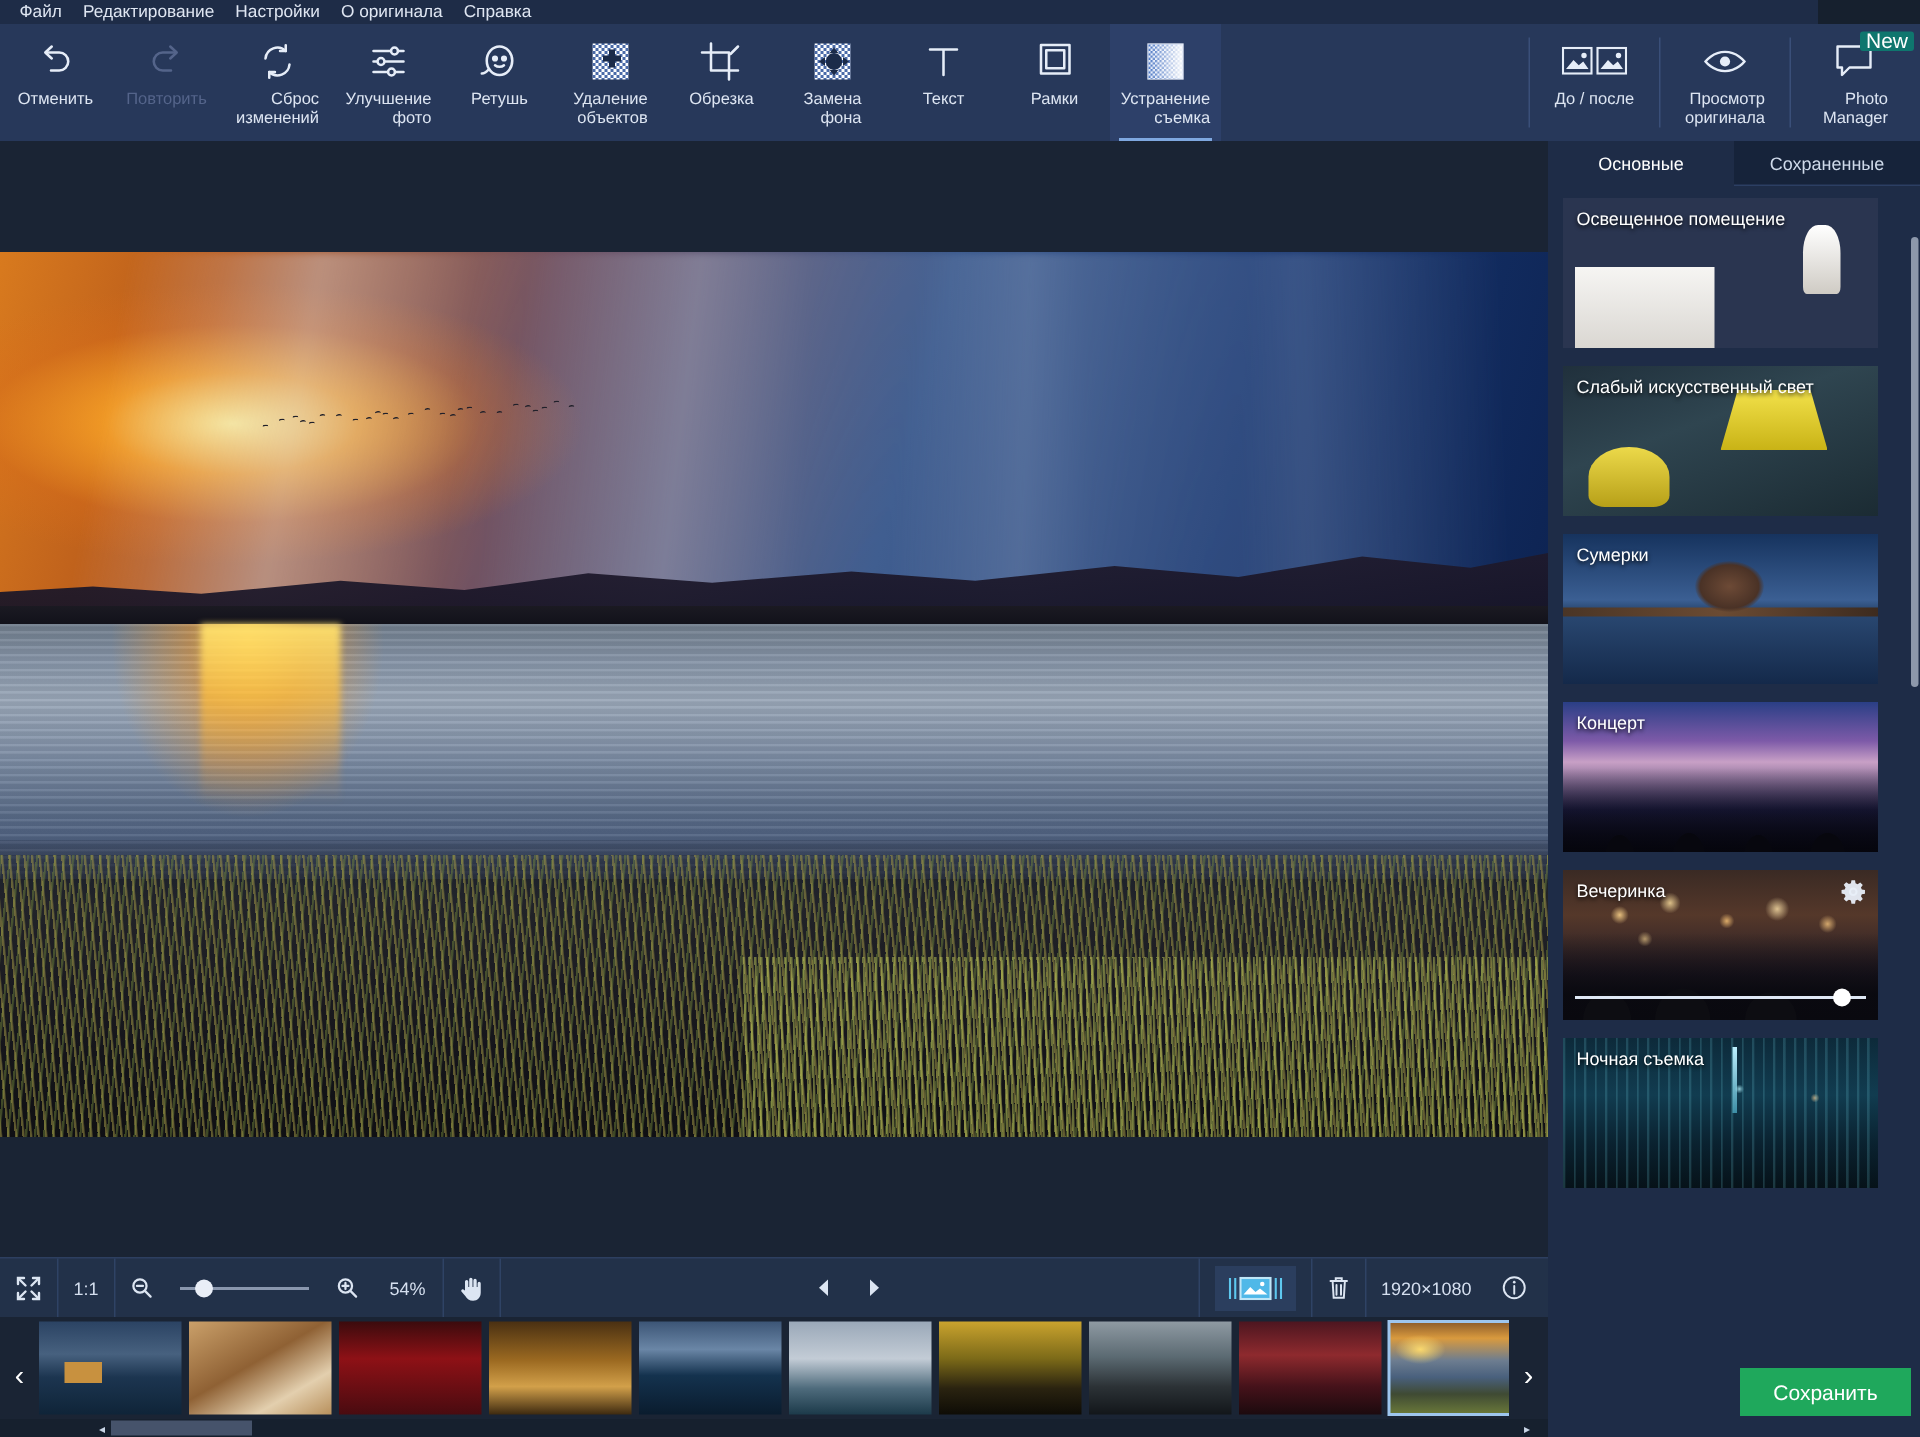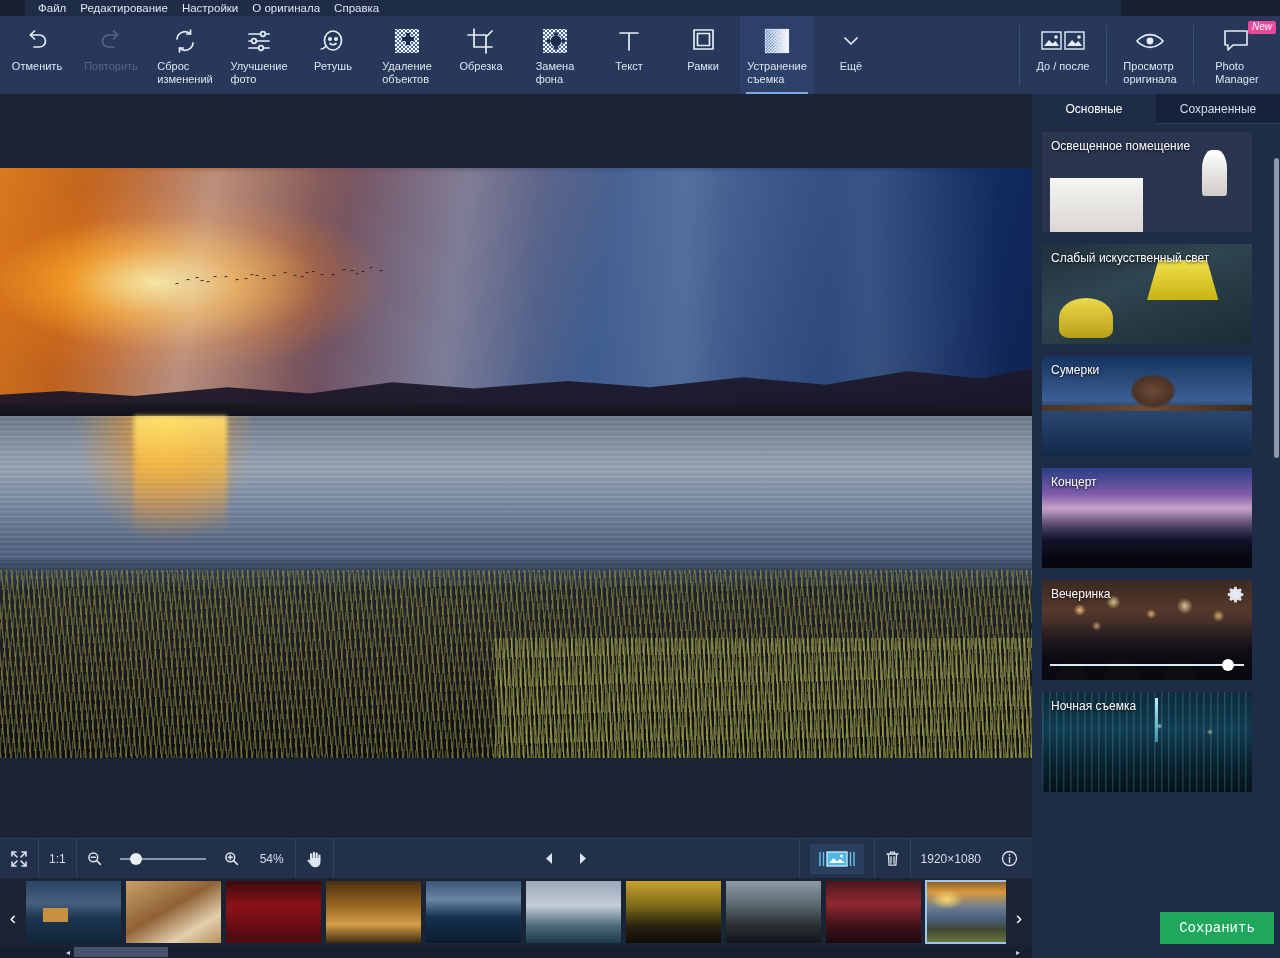--- a/index.html
+++ b/index.html
@@ -7,24 +7,23 @@
     width: 1280px; height: 958px;
     background: #16202e;
     font-family: "Liberation Sans", sans-serif;
     overflow: hidden;
     -webkit-font-smoothing: antialiased;
   }
   #app { position: relative; width: 1280px; height: 958px; }
 
   
   #menubar {
-    position: absolute; left: 0; top: 0; width: 1096px; height: 16px;
+    position: absolute; left: 0; top: 0; width: 1212px; height: 16px;
     background: #1e2c47; display: flex; align-items: center;
     padding-left: 6px;
-    margin-left: 25px;
   }
   .menu-item {
     color: #dfe6f2; font-size: 11.5px; padding: 0 7px; line-height: 16px;
     white-space: nowrap; cursor: default;
   }
 
   
   #toolbar {
     position: absolute; left: 0; top: 16px; width: 1280px; height: 78px;
     background: #27385a; display: flex; align-items: stretch;
@@ -35,36 +34,36 @@
     display: flex; flex-direction: column; align-items: center;
     justify-content: flex-start; padding: 9px 7px 0 7px;
     cursor: default;
   }
   .tool .ticon {
     height: 32px; display: flex; align-items: center; justify-content: center;
     color: #e6edf8;
   }
   .tool .tlabel {
     margin-top: 3px; color: #dde5f2; font-size: 11px; line-height: 12.5px;
-    text-align: left; white-space: pre-line;
+    text-align: right; white-space: pre-line;
   }
   .tool.disabled .ticon, .tool.disabled .tlabel { color: #54648a; }
   .tool.active { background: #2d4069; }
   .tool.active:after {
     content: ""; position: absolute; left: 6px; right: 6px; bottom: 0;
     height: 2px; background: #7fa8e0;
   }
   .tool-sep {
     width: 1px; margin: 9px 0; background: #3a4f79; align-self: stretch;
   }
   #tool-spacer { flex: 1 1 auto; }
   .badge-new {
     position: absolute; top: 5px; right: 4px;
-    background: #ec4899; color: #fff; font-size: 10px;
-    padding: 1px 4px 2px 4px; border-radius: 2px; line-height: 10px; font-style: italic;
+    background: #0f766e; color: #fff; font-size: 14px;
+    padding: 1px 4px 2px 4px; border-radius: 2px; line-height: 10px;
   }
 
   
   #canvas-area {
     position: absolute; left: 0; top: 94px; width: 1032px; height: 744px;
     background: #1a2434; overflow: hidden;
   }
   #photo {
     position: absolute; left: 0; top: 74px; width: 1032px; height: 590px;
     overflow: hidden;
@@ -273,21 +272,21 @@
     background: #8d98ab; border-radius: 3px;
   }
 
   #save-wrap {
     position: absolute; left: 0; bottom: 0; width: 248px; height: 148px;
   }
   #save-btn {
     position: absolute; left: 128px; bottom: 14px; width: 114px; height: 32px;
     background: #1fa85c; color: #ffffff; font-size: 14px;
     display: flex; align-items: center; justify-content: center;
-    border: none; cursor: default; font-family: Liberation Mono, monospace;
+    border: none; cursor: default;
   }
 
   
   #statusbar {
     position: absolute; left: 0; top: 838px; width: 1032px; height: 40px;
     background: #223149; display: flex; align-items: center;
     border-top: 1px solid #2d3f60;
   }
   .sb-cell {
     height: 40px; display: flex; align-items: center; justify-content: center;
@@ -509,28 +508,20 @@
         <mask id="m3">
                 <rect width="26" height="26" fill="url(#fade)"></rect>
               </mask>
             </defs>
         <rect x="1.5" y="1.5" width="23" height="23" fill="#ffffff" stroke="#e8eefa" stroke-width="1.2"></rect>
         <rect x="1.5" y="1.5" width="23" height="23" fill="url(#chk3)" mask="url(#m3)"></rect>
           </svg>
         </span>
         <span class="tlabel">Устранение
 съемка</span>
-      </div>
-      <div class="tool">
-        <span class="ticon">
-          <svg width="30" height="28" viewBox="0 0 30 28" fill="none" stroke="currentColor" stroke-width="1.7" stroke-linecap="round" stroke-linejoin="round">
-            <path d="M9 11l6 6 6-6"></path>
-          </svg>
-        </span>
-        <span class="tlabel">Ещё</span>
       </div>
       <div id="tool-spacer"></div>
       <div class="tool-sep"></div>
       <div class="tool" style="min-width: 86px;">
         <span class="ticon">
           <svg width="44" height="22" viewBox="0 0 44 22" fill="none" stroke="#e6edf8" stroke-width="1.4">
         <rect x="1" y="2" width="19" height="17"></rect>
             <path d="M3 16l5-6 3.5 3.5 3-2.5 3.5 5z" fill="#e6edf8" stroke="none"></path>
             <circle cx="15" cy="7" r="1.8" fill="#e6edf8" stroke="none"></circle>
         <rect x="24" y="2" width="19" height="17"></rect>

